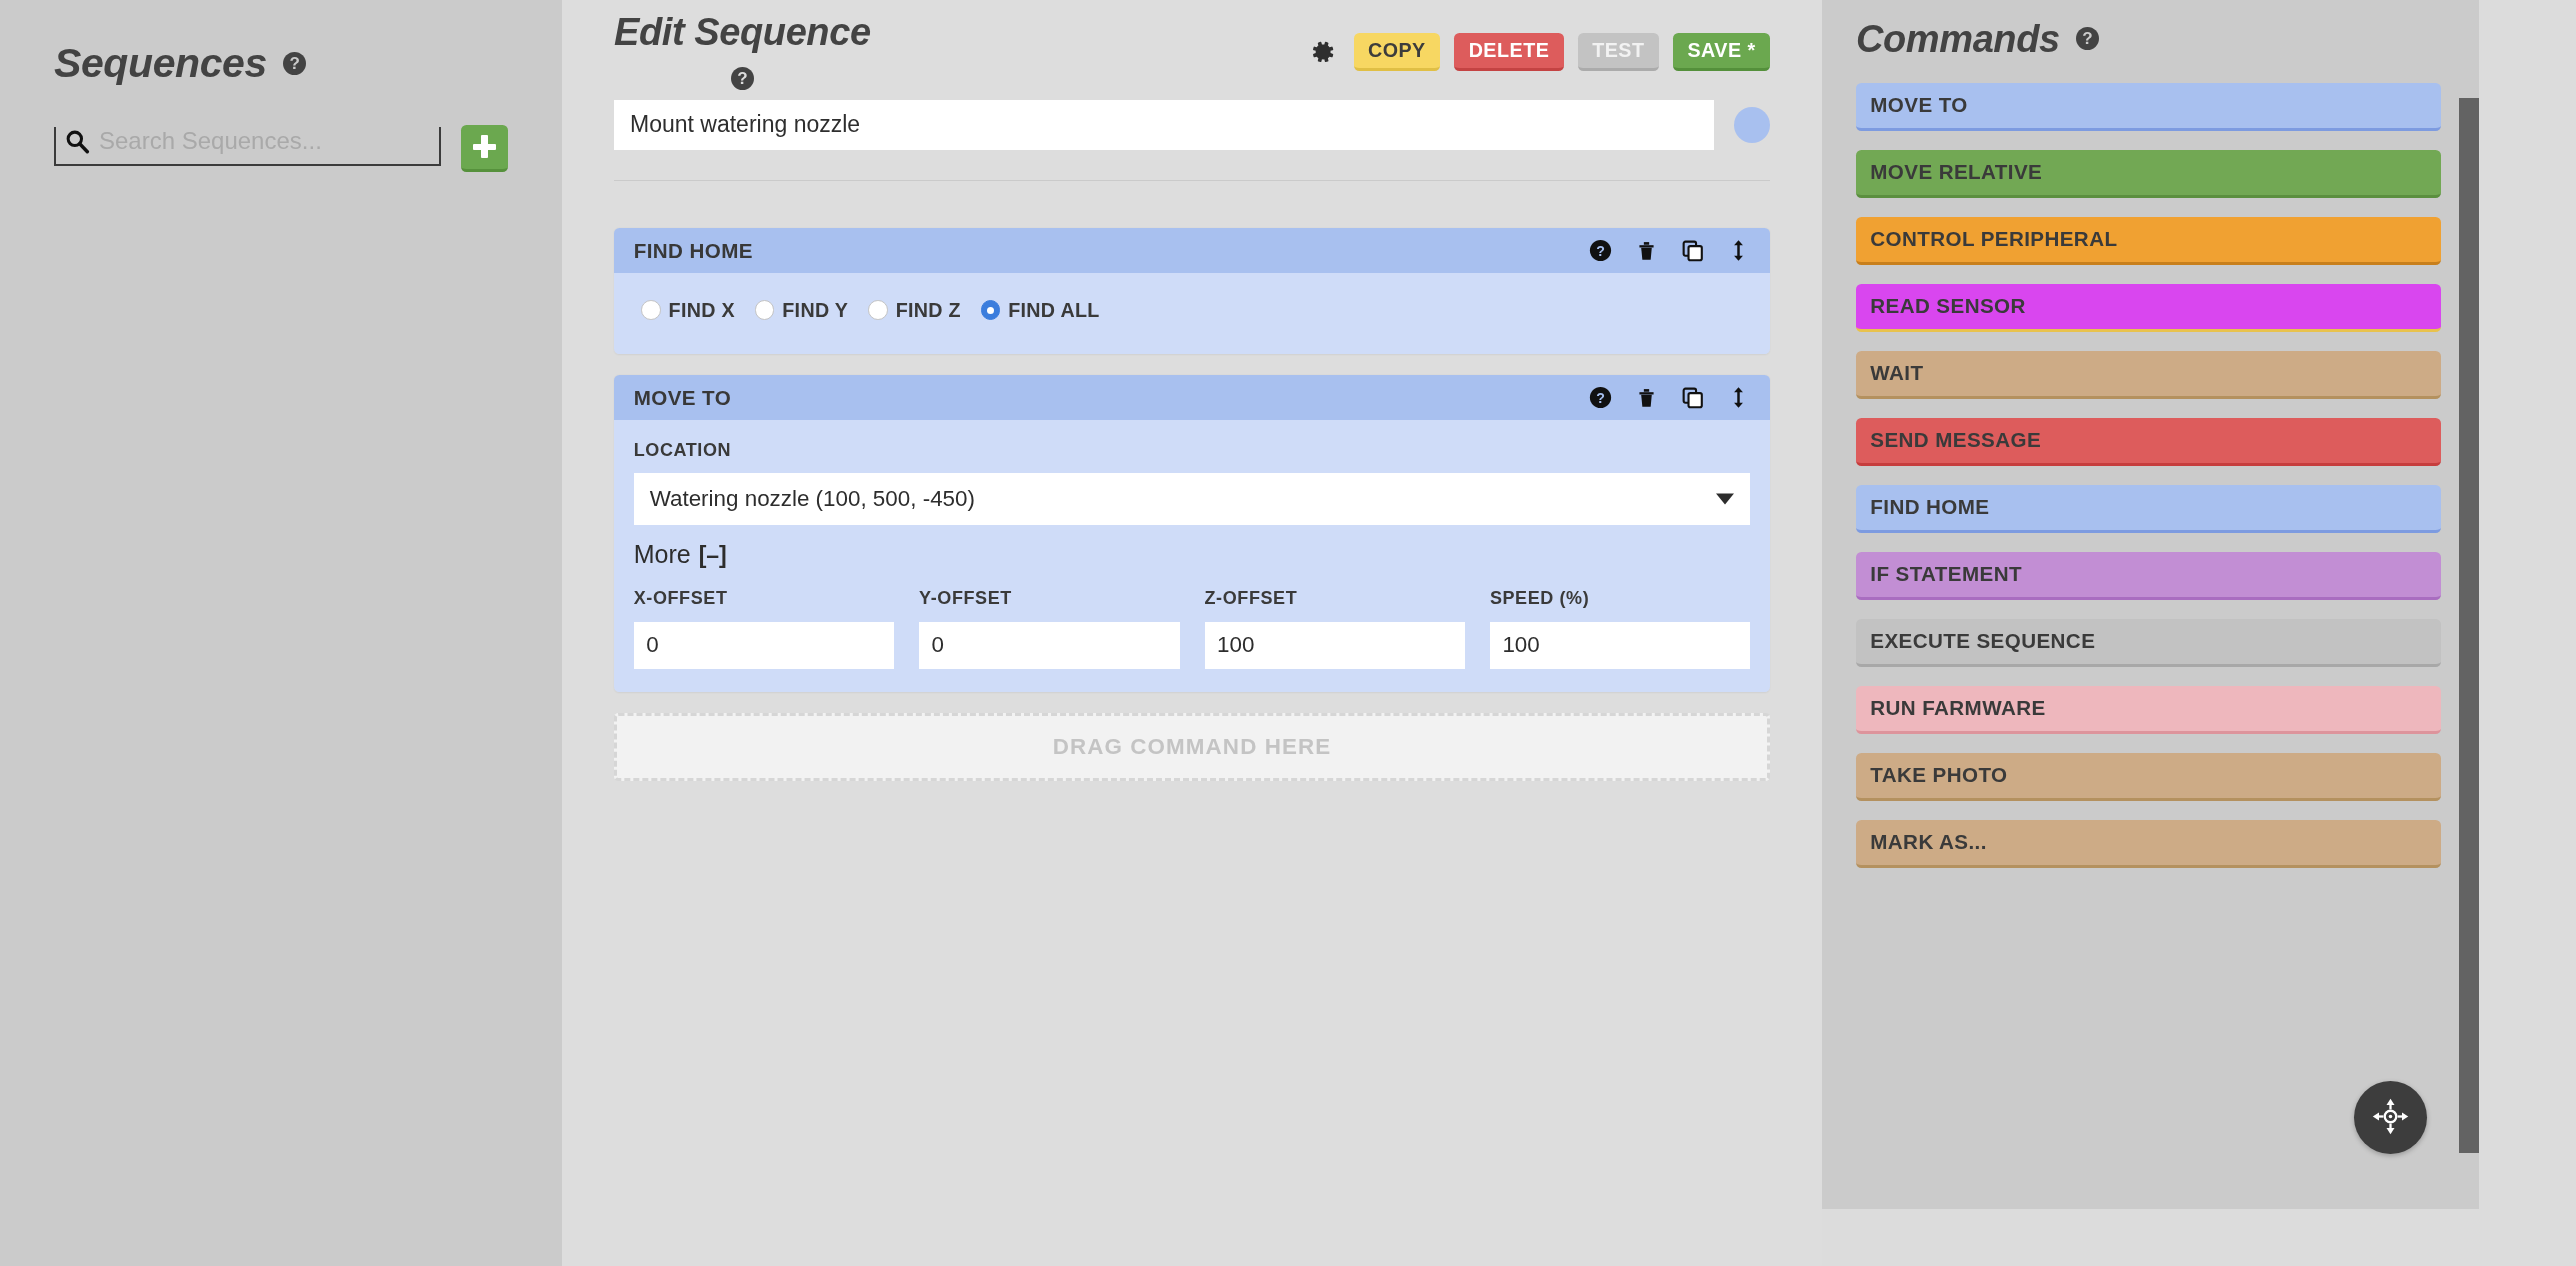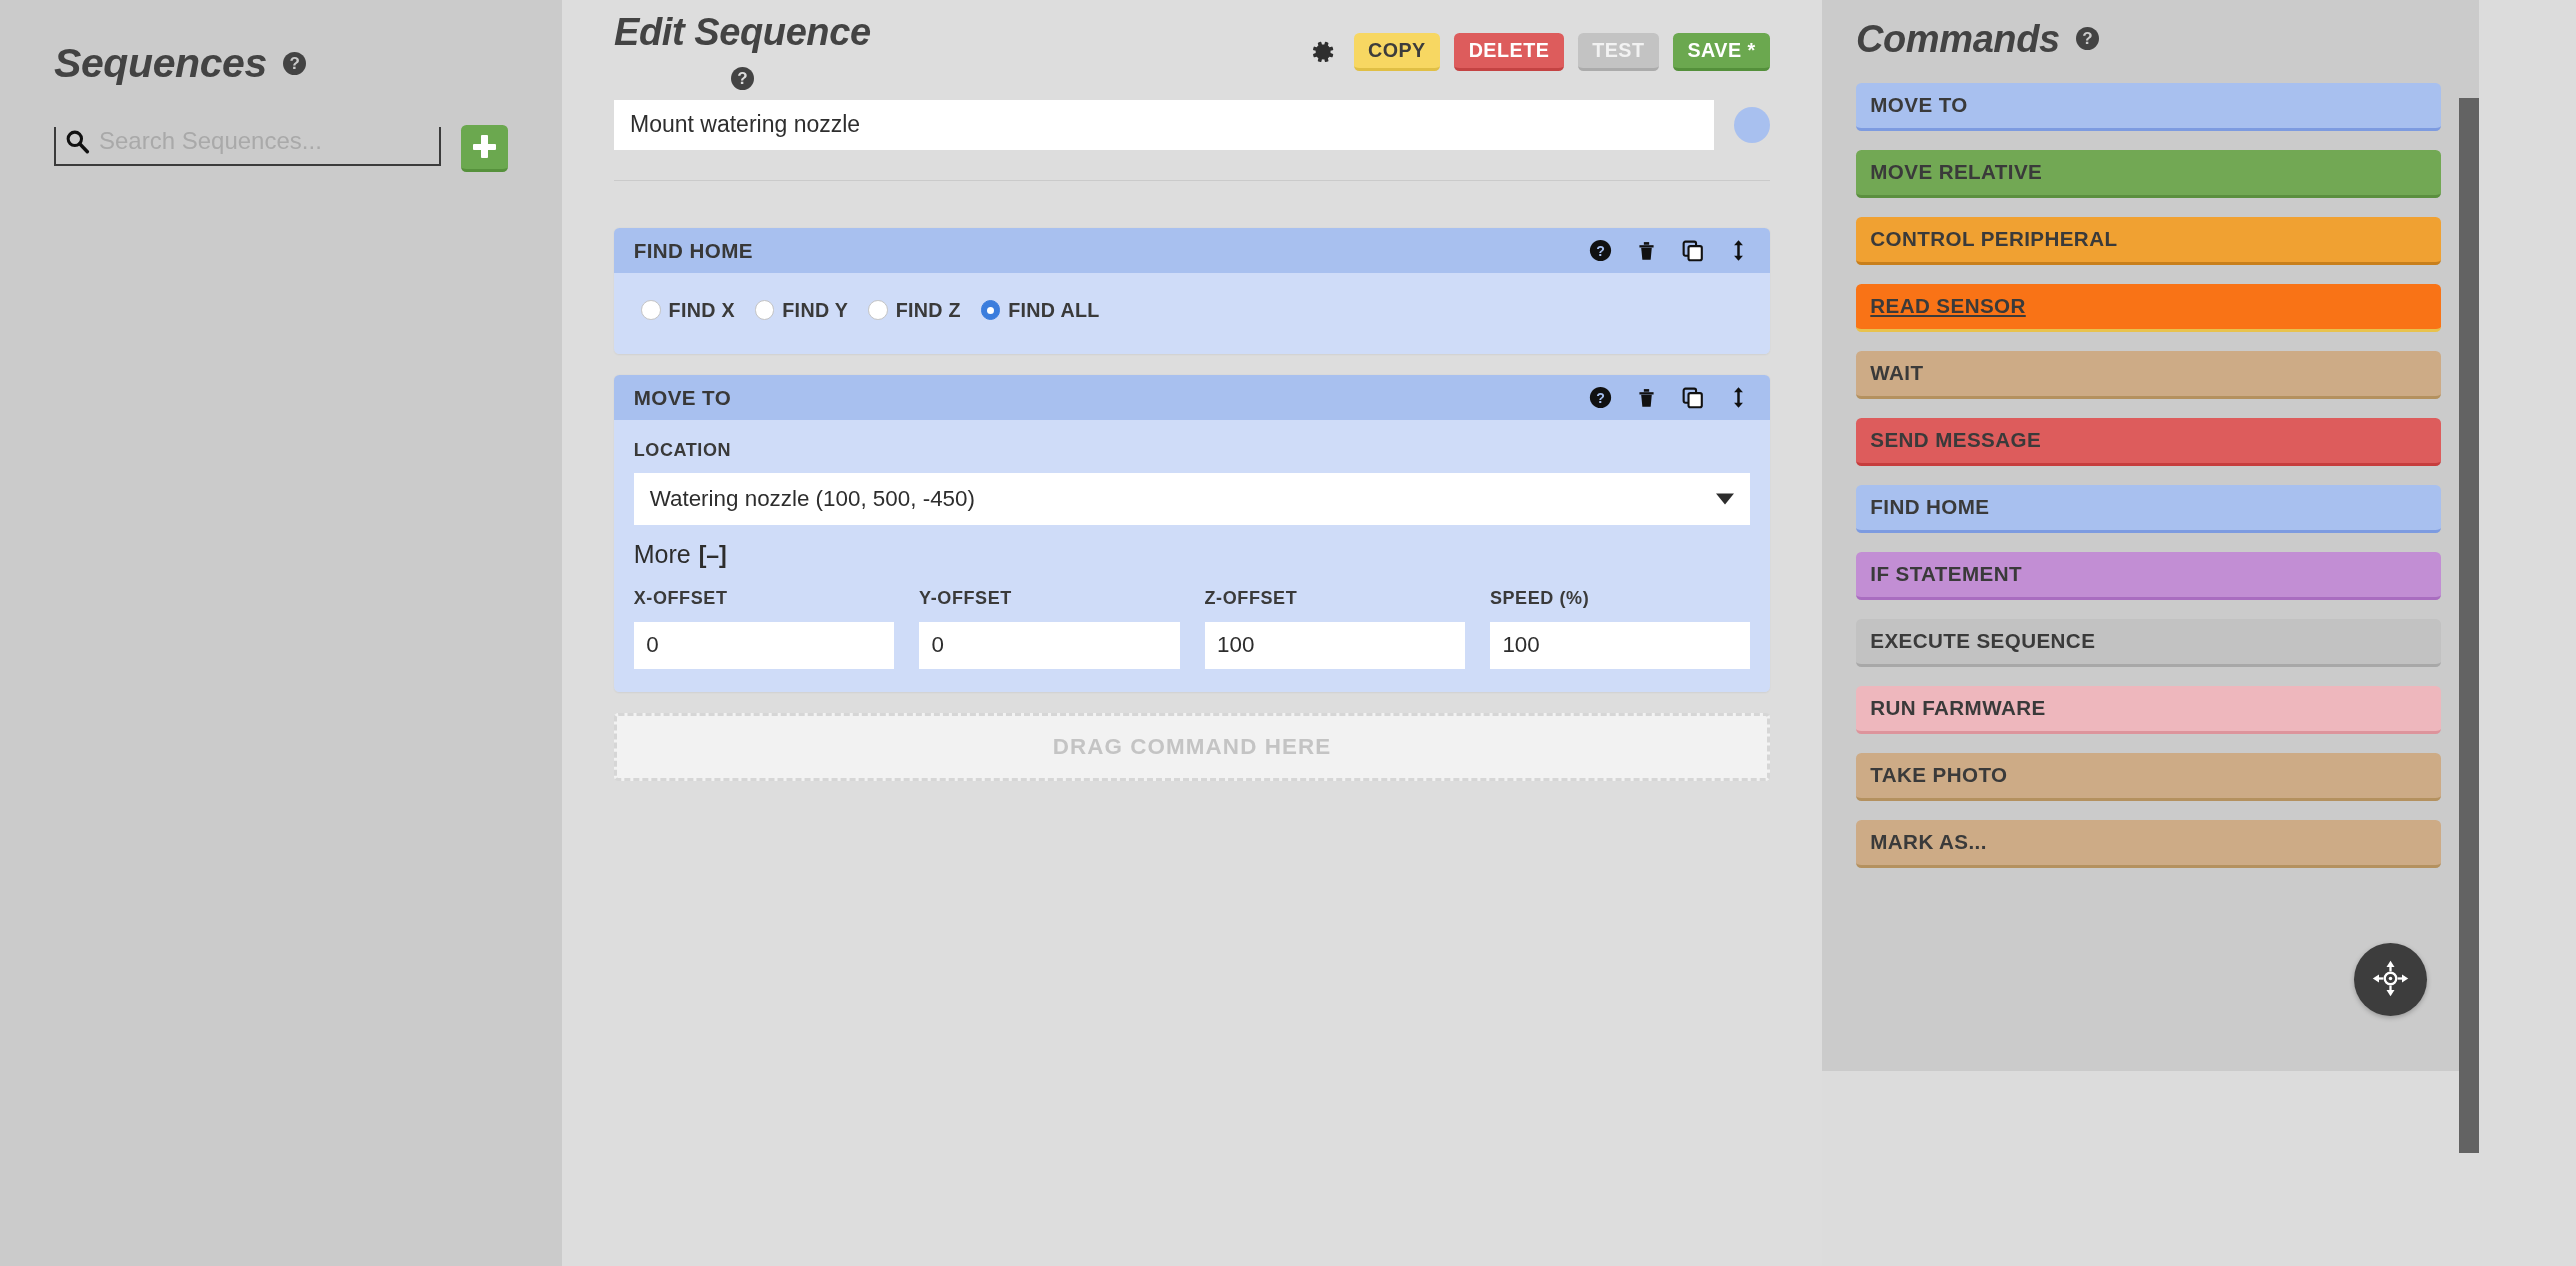--- a/index.html
+++ b/index.html
@@ -334,21 +334,21 @@
     align-items: center;
     justify-content: center;
     font-size: 22.4px;
     font-weight: 700;
     color: #c4c4c4;
     letter-spacing: 1.1px;
   }
 
   
   .panel-right {
-    width: 657px; height: 1071px;
+    width: 657px; height: 1209px;
     background: #cbcbcb;
     padding: 19.7px 38px 0 34px;
     position: relative;
   }
   .panel-right .panel-title { font-size: 38px; }
   .panel-right .help-dot { background:#434343; color:#cbcbcb; }
   .cmd-list { margin-top: 25px; }
   .cmd {
     height: 48px;
     border-radius: 5.4px;
@@ -576,21 +576,21 @@
     <div class="cmd-list" id="cmd-list">
         <div class="cmd" style="background: rgb(168, 192, 239); border-bottom: 3.6px solid rgb(125, 155, 224);">
           <span>MOVE TO</span>
         </div>
         <div class="cmd" style="background: rgb(114, 168, 84); border-bottom: 3.6px solid rgb(91, 143, 63);">
           <span>MOVE RELATIVE</span>
         </div>
         <div class="cmd" style="background: rgb(240, 161, 50); border-bottom: 3.6px solid rgb(200, 127, 28);">
           <span>CONTROL PERIPHERAL</span>
         </div>
-        <div class="cmd" style="background: #f97316; border-bottom: 3.6px solid rgb(232, 194, 77); text-decoration: underline;">
+        <div class="cmd" style="background: #d946ef; border-bottom: 3.6px solid rgb(232, 194, 77);">
           <span>READ SENSOR</span>
         </div>
         <div class="cmd" style="background: rgb(205, 171, 134); border-bottom: 3.6px solid rgb(180, 145, 95);">
           <span>WAIT</span>
         </div>
         <div class="cmd" style="background: rgb(221, 92, 92); border-bottom: 3.6px solid rgb(198, 61, 61);">
           <span>SEND MESSAGE</span>
         </div>
         <div class="cmd" style="background: rgb(168, 192, 239); border-bottom: 3.6px solid rgb(125, 155, 224);">
           <span>FIND HOME</span>

